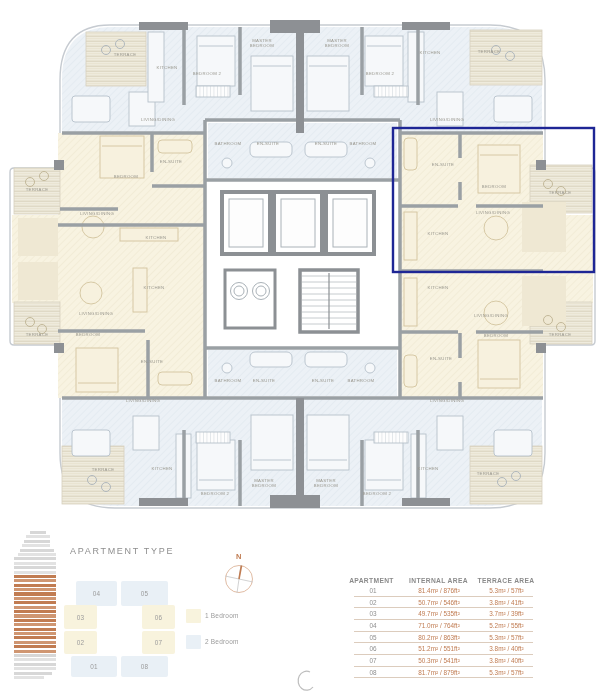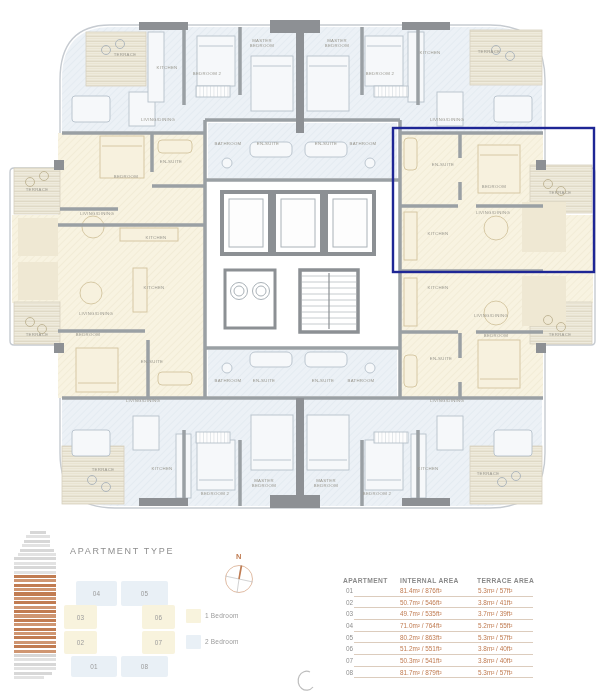--- a/index.html
+++ b/index.html
@@ -1,17 +1,18 @@
 <!DOCTYPE html>
 <html><head>
 <meta charset="utf-8">
 <style>
   html,body{margin:0;padding:0;background:#fff}
   .page{position:relative;width:600px;height:695px;background:#fff;overflow:hidden;
         font-family:"Liberation Sans",sans-serif;
+        text-align:center;
         --accent:#c07c52; --highlight:#1e2695; --one-bed:#f8f3dd; --two-bed:#e9f0f6;}
   svg text{font-family:"Liberation Sans",sans-serif}
   #plan{position:absolute;left:0;top:0}
   .room-label{font-size:4.3px;fill:#98968d;letter-spacing:.3px;text-anchor:middle}
   
   #stack{position:absolute;left:14px;top:531px;width:60px}
   #stack div{margin-bottom:1.3px;height:3.1px}
   #legend-title{position:absolute;left:70px;top:546px;font-size:9px;color:#8e8e8e;letter-spacing:1.7px}
   .key-unit{position:absolute;display:flex;align-items:center;justify-content:center;
             font-size:6.4px;color:#9b9b9b;border-radius:2px;letter-spacing:.3px}

